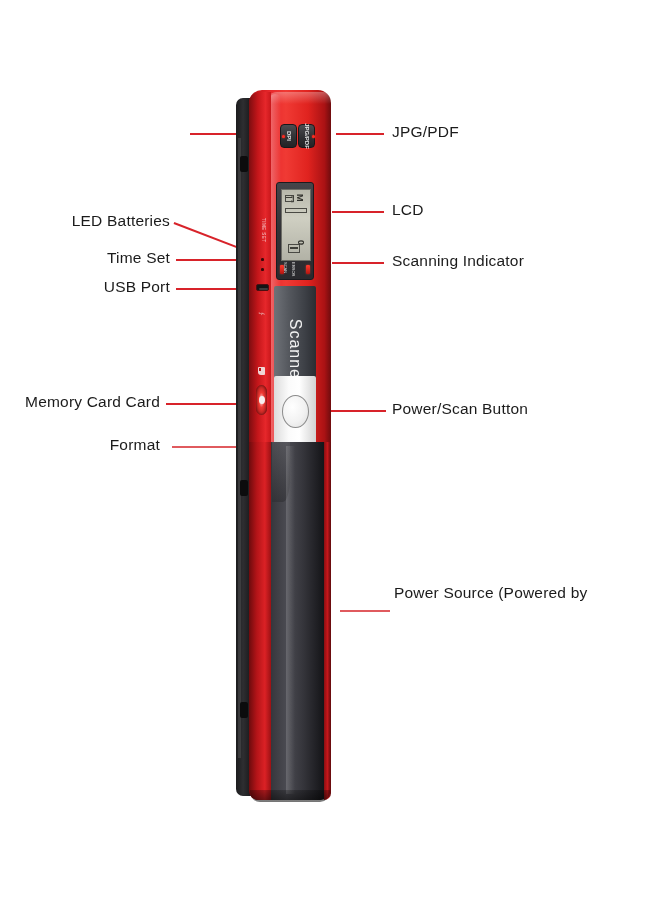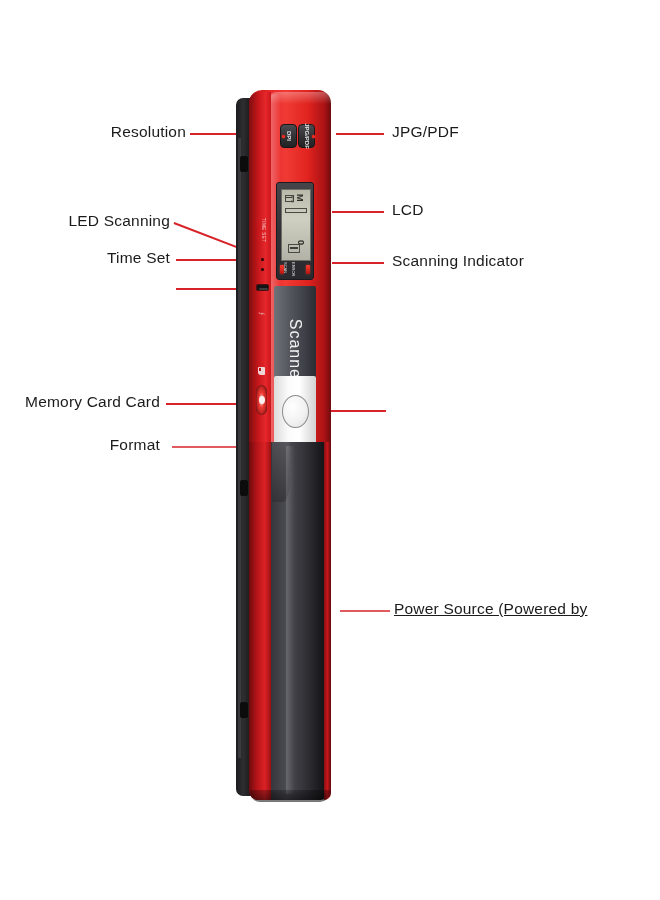--- a/index.html
+++ b/index.html
@@ -328,52 +328,53 @@
     width: 80px; height: 12px;
     background: linear-gradient(180deg, rgba(0,0,0,0.25), rgba(0,0,0,0.55));
     border-radius: 0 0 10px 10px;
   }
 </style>
 </head>
 <body>
 
 <div id="stage">
 
-  <div class="label left" style="left:42px; top:122px; width:144px;">Resolution</div>
   <div class="leader" style="left:190px; top:133px; width:102px;"></div>
 
-  <div class="label left" style="left:20px; top:211px; width:150px;">LED Scanning</div>
+  <div class="label left" style="left:20px; top:211px; width:150px;">LED Batteries</div>
 
   <div class="leader" style="left:174px; top:222px; width:94px; transform-origin:left center;
               transform: rotate(21deg);"></div>
 
   <div class="label left" style="left:20px; top:248px; width:150px;">Time Set</div>
   <div class="leader" style="left:176px; top:259px; width:96px;"></div>
 
+  <div class="label left" style="left:20px; top:277px; width:150px;">USB Port</div>
   <div class="leader" style="left:176px; top:288px; width:78px;"></div>
 
   <div class="label left" style="left:8px; top:392px; width:152px;">Memory Card Card</div>
   <div class="leader" style="left:166px; top:403px; width:88px;"></div>
 
   <div class="label left" style="left:8px; top:435px; width:152px;">Format</div>
   <div class="leader thin" style="left:172px; top:446px; width:82px;"></div>
 
   <div class="leader" style="left:336px; top:133px; width:48px;"></div>
   <div class="label right" style="left:392px; top:122px;">JPG/PDF</div>
 
   <div class="leader" style="left:332px; top:211px; width:52px;"></div>
   <div class="label right" style="left:392px; top:200px;">LCD</div>
 
   <div class="leader" style="left:332px; top:262px; width:52px;"></div>
   <div class="label right" style="left:392px; top:251px;">Scanning Indicator</div>
 
   <div class="leader" style="left:330px; top:410px; width:56px;"></div>
+  <div class="label right" style="left:392px; top:399px;">Power/Scan Button</div>
 
   <div class="leader thin" style="left:340px; top:610px; width:50px;"></div>
-  <div class="label right" style="left:394px; top:599px;text-decoration:underline;">Power Source (Powered by</div>
+  <div class="label right" style="left:394px; top:583px;">Power Source (Powered by</div>
 
   <div id="device">
 
     <div class="spine">
       <div class="spine-hl"></div>
     </div>
     <div class="spine-notch" style="top:66px;"></div>
     <div class="spine-notch" style="top:390px;"></div>
     <div class="spine-notch" style="top:612px;"></div>
 

